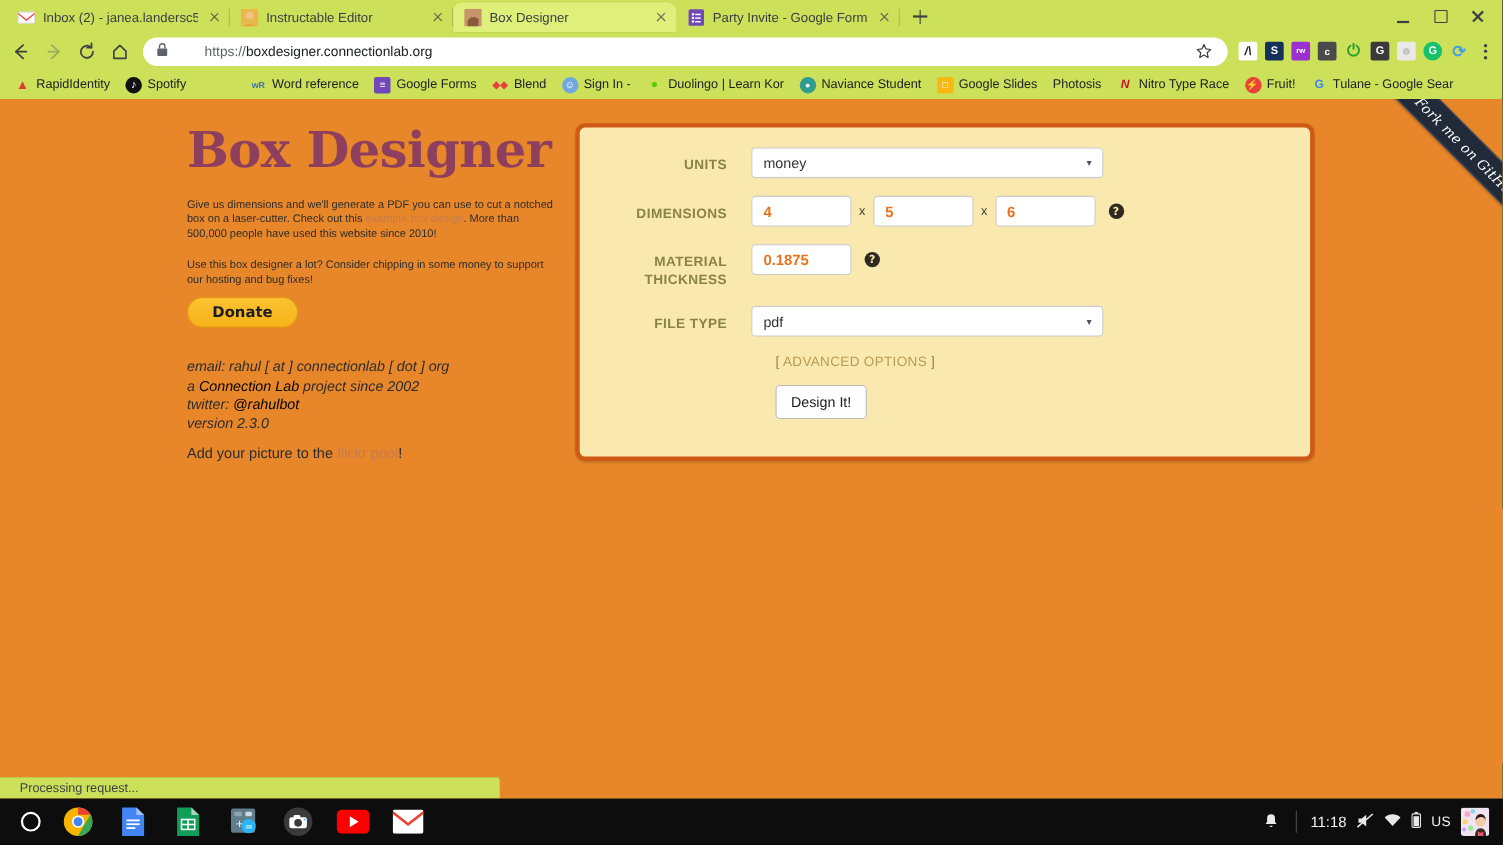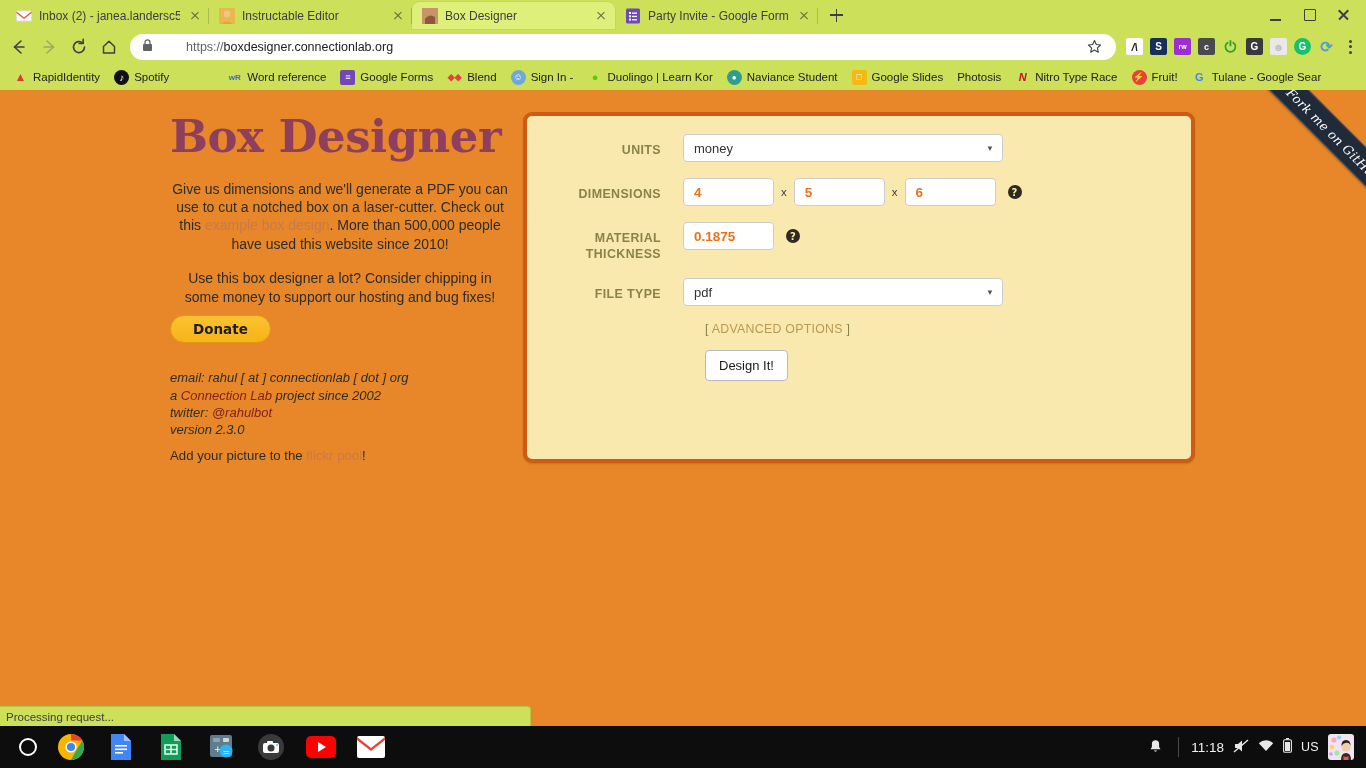--- a/index.html
+++ b/index.html
@@ -86,30 +86,30 @@
     letter-spacing:.3px; box-shadow: 0 1px 3px rgba(0,0,0,.3);
     border-top:1px solid #48505c; border-bottom:1px solid #48505c;
   }
 
   .page { display: flex; padding: 22px 0 0 0; }
   .leftcol { width: 340px; margin-left: 170px; color: #2d2d2d; }
   .title {
     font-family: "DejaVu Serif", serif; font-weight: bold; font-size: 45px;
     color: #8f3f5e; letter-spacing: -0.5px; line-height: 1.1; margin-bottom: 18px;
   }
-  .blurb { font-size: 14px; line-height: 1.32; color: #2c2c2c; text-align: center; }
+  .blurb { font-size: 10px; line-height: 1.32; color: #2c2c2c; }
   .blurb a, .linky { color: #c77a4a; text-decoration: none; }
   .gap { height: 16px; }
   .donate {
     display:inline-block; margin-top: 9px; background: linear-gradient(#fbc232,#f7b318);
     border: 1px solid #e09b10; border-radius: 14px; padding: 5px 22px;
     font-size: 13.5px; font-weight: bold; color: #1c1c1c; font-family:"DejaVu Sans", sans-serif;
   }
   .meta { margin-top: 26px; font-style: italic; font-size: 13px; line-height: 1.33; color: #2c2c2c; }
-  .meta a { color: #7f1d1d; text-decoration: none; }
+  .meta a { color: #000000; text-decoration: none; }
   .flickr { margin-top: 10px; font-size: 13.2px; color:#2c2c2c; }
 
   
   .card {
     width: 672px; margin-left: 13px; background: #fae9ae;
     border: 4px solid #cf5a14; border-radius: 9px; padding: 18px 0 22px 0;
     box-shadow: 0 1px 2px rgba(0,0,0,.15);
   }
   .frow { display: flex; align-items: flex-start; margin-bottom: 16px; }
   .flabel {
@@ -136,23 +136,23 @@
   .advrow { margin-left: 178px; font-size: 12.3px; color:#8a8348; letter-spacing:.3px; margin-bottom: 14px; }
   .advrow .brk { color:#8a8348; }
   .advrow .lnk { color:#b79a55; }
   .designbtn {
     margin-left: 178px; display:inline-block; background:#fefefe; border:1px solid #bbb; border-radius:4px;
     padding: 7px 13px; font-size: 13px; color:#1a1a1a;
   }
 
   
   .statusbar {
-    position:absolute; left:0; bottom:0; height: 20px; width: 531px;
+    position:absolute; left:0; bottom:0; height: 20px; width: 455px;
     background:#cde05a; border-top-right-radius: 4px; border-right:1px solid #b4c74a; border-top:1px solid #b4c74a;
-    display:flex; align-items:center; padding-left: 6px; font-size: 11.5px; color:#3c4043;
+    display:flex; align-items:center; padding-left: 18px; font-size: 11.5px; color:#3c4043;
   }
 
   
   .shelf { position:absolute; left:0; bottom:0; width:1366px; height:42px; background:#0d0d0d; display:flex; align-items:center; }
   .launcher { width:56px; display:flex; align-items:center; justify-content:center; }
   .launcher .ring { width:18px; height:18px; border:2px solid #fff; border-radius:50%; }
   .shelf-apps { display:flex; align-items:center; gap:20px; }
   .app { width:30px; height:30px; border-radius:4px; display:flex; align-items:center; justify-content:center; position:relative; }
   .tray { margin-left:auto; display:flex; align-items:center; height:42px; padding-right:6px; gap:0; }
   .bell { width:34px; display:flex; align-items:center; justify-content:center; color:#e8e8e8; font-size:14px; }

